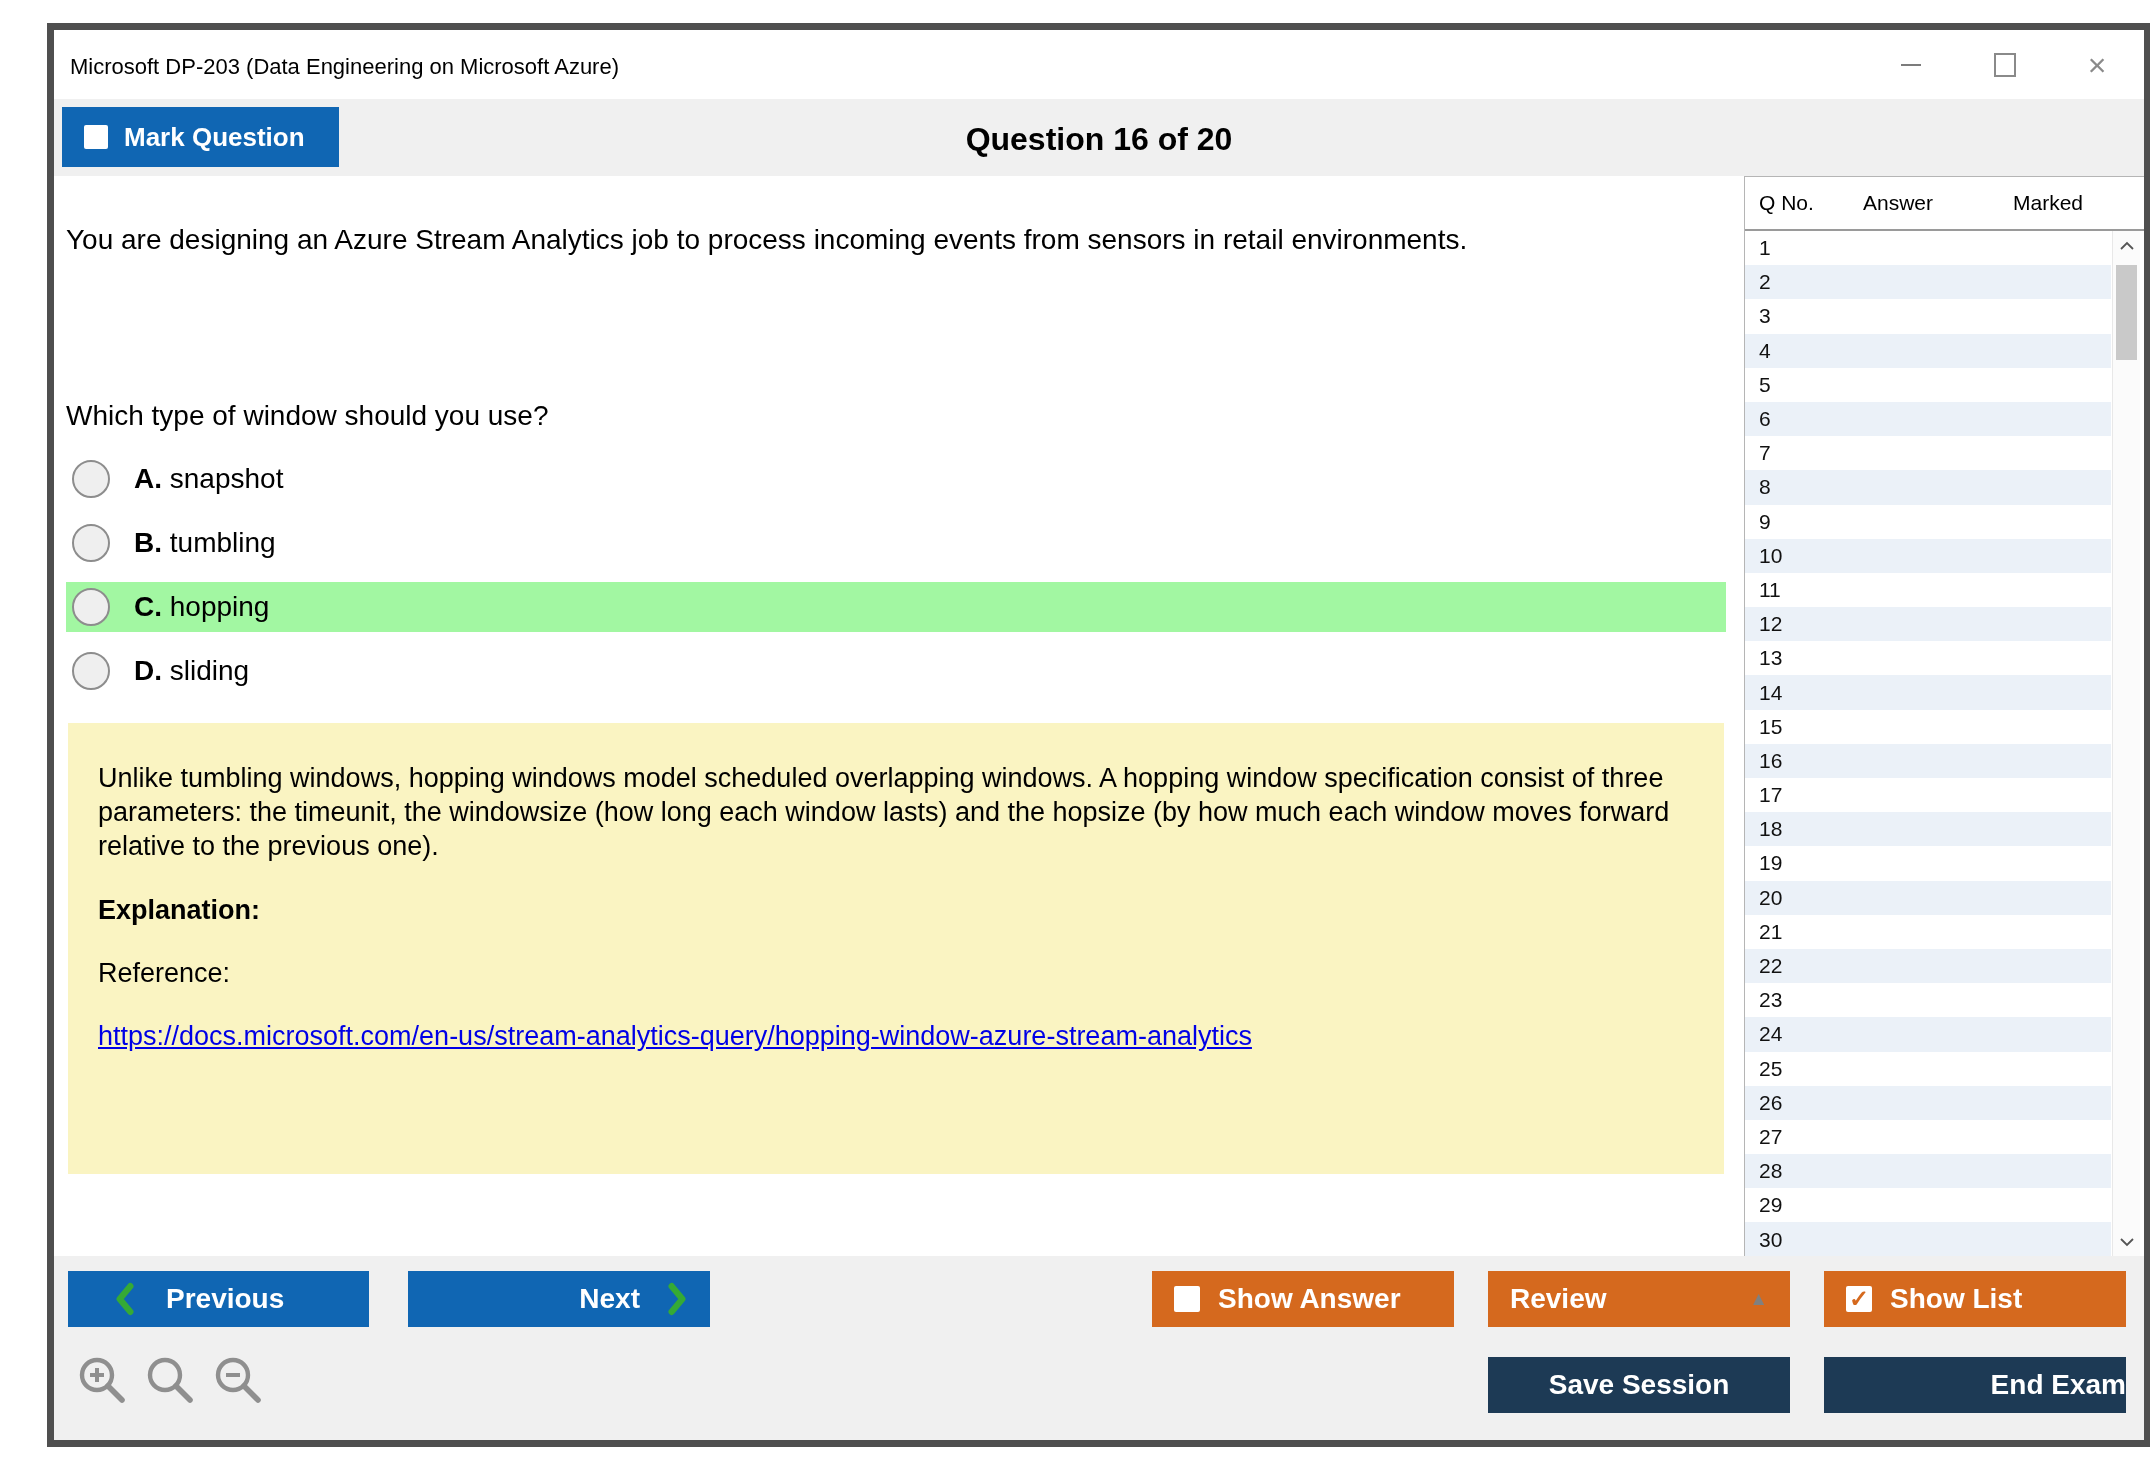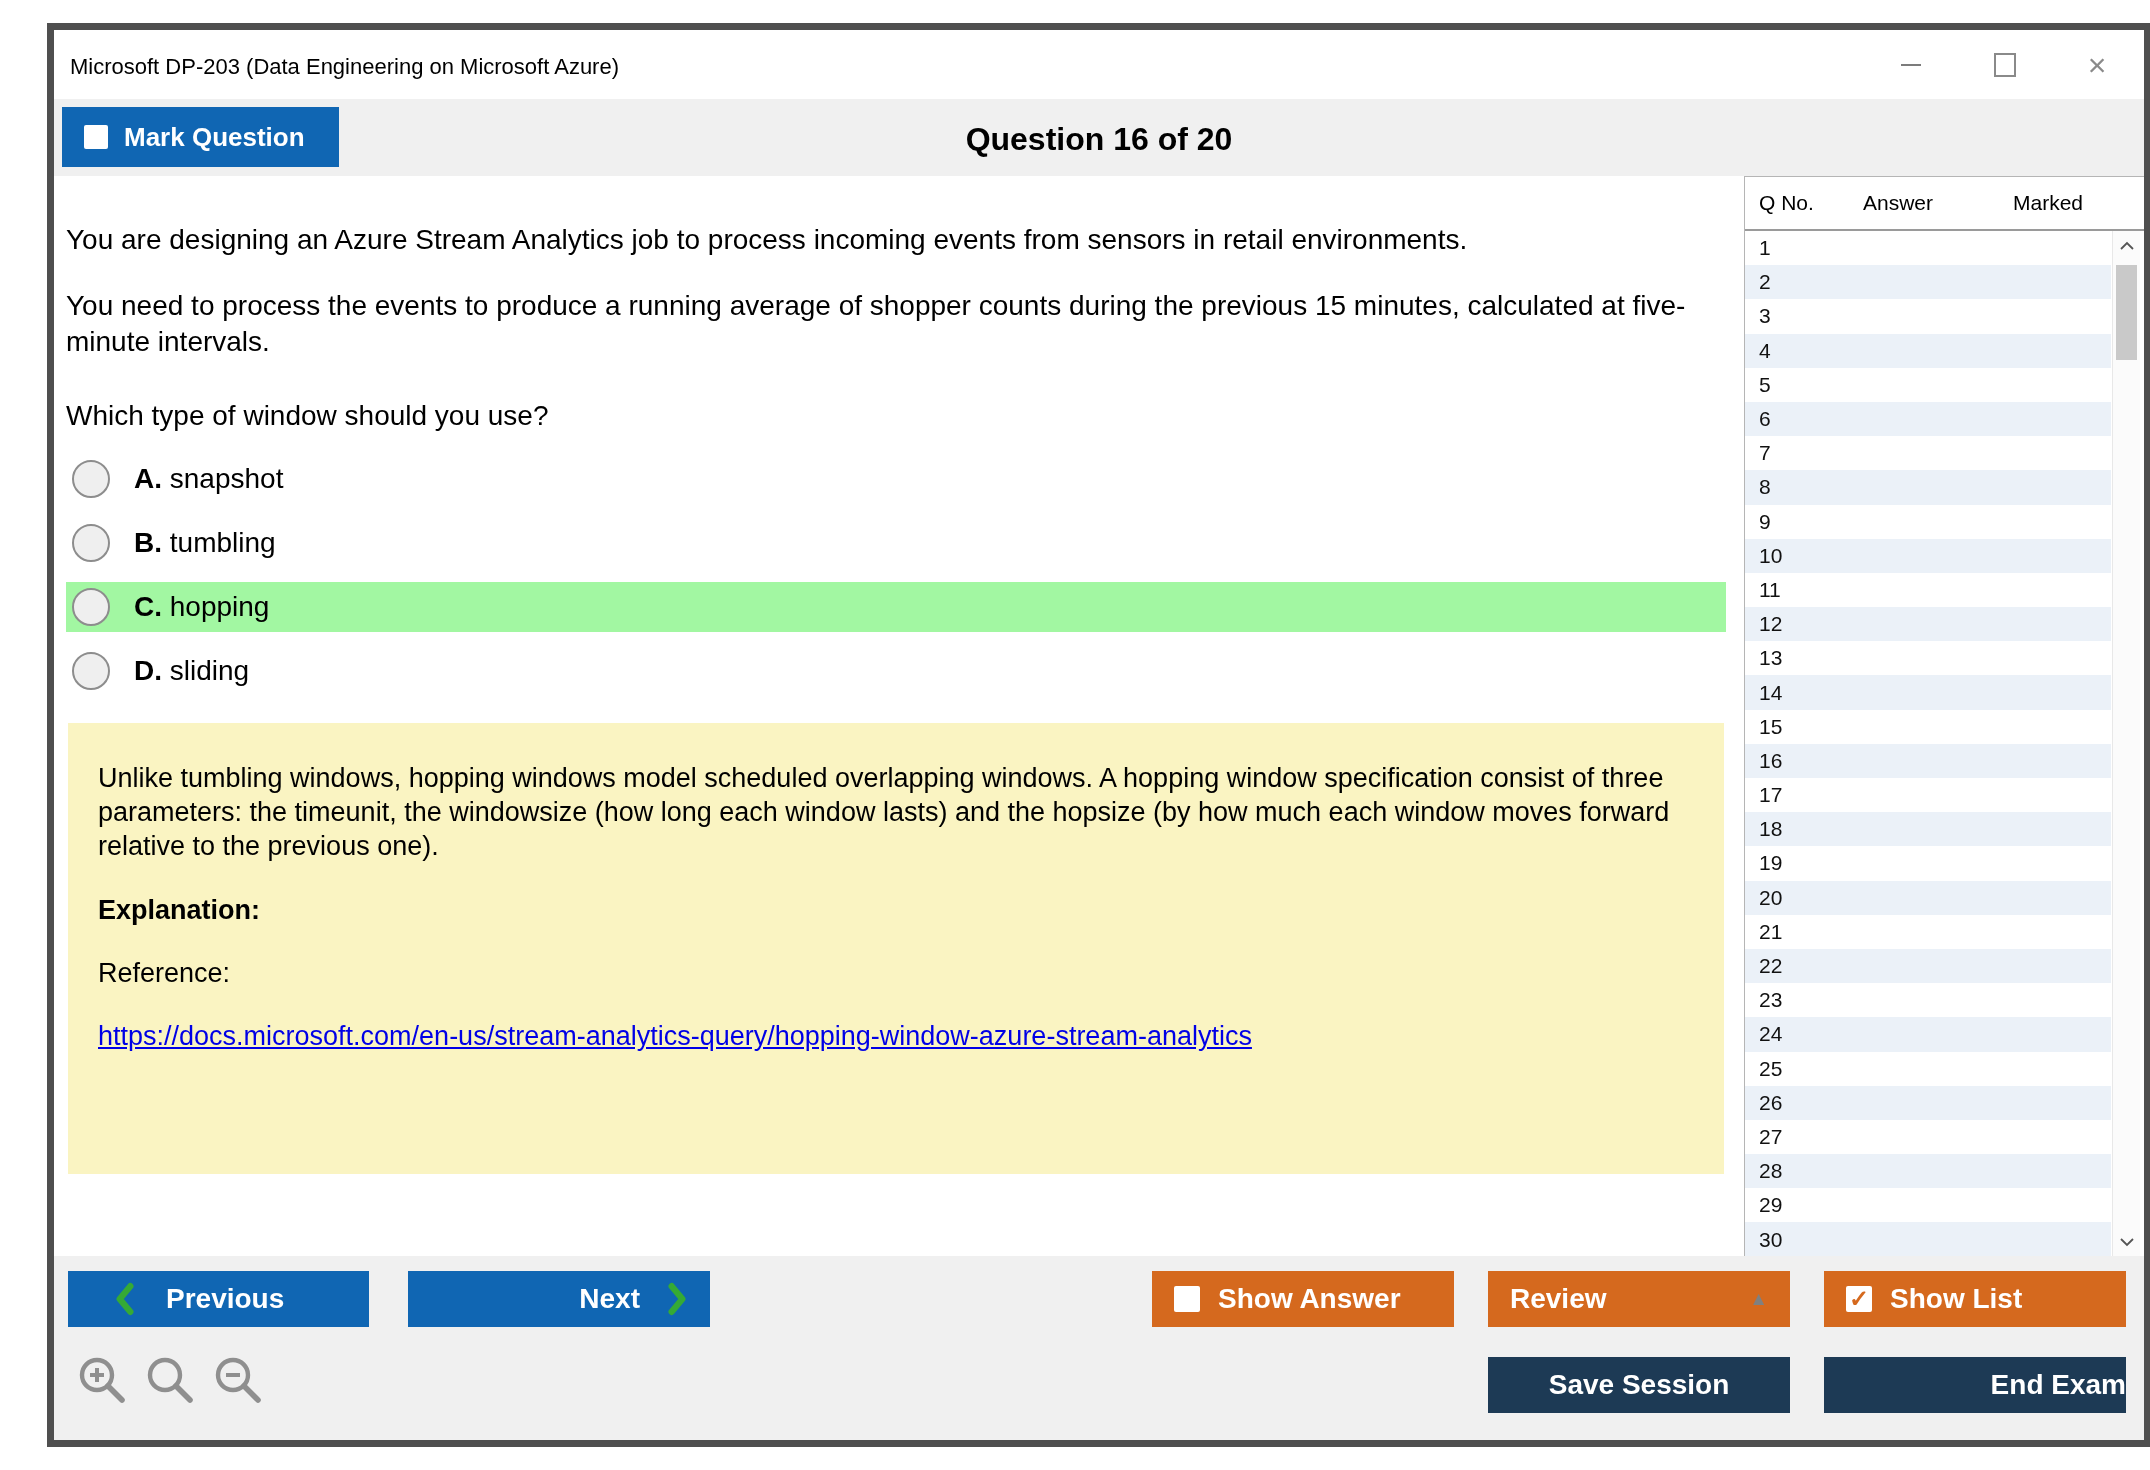--- a/index.html
+++ b/index.html
@@ -112,21 +112,20 @@
     <div class="q-counter">Question 16 of 20</div>
     <div class="mark-btn">
       <span class="mark-box"></span>
       <span class="mark-label">Mark Question</span>
     </div>
   </div>
 
   <div class="content">
 
     <div class="qtext p1">You are designing an Azure Stream Analytics job to process incoming events from sensors in retail environments.</div>
-    <div class="qtext p2">You need to process the events to produce a running average of shopper counts during the previous 15 minutes, calculated at five-minute intervals.</div>
     <div class="qtext p3">Which type of window should you use?</div>
 
     <div class="options">
       <div class="option-row">
         <span class="radio"></span>
         <span class="opt-label"><b class="opt-letter">A.</b> <span>snapshot</span></span>
       </div>
       <div class="option-row">
         <span class="radio"></span>
         <span class="opt-label"><b class="opt-letter">B.</b> <span>tumbling</span></span>

